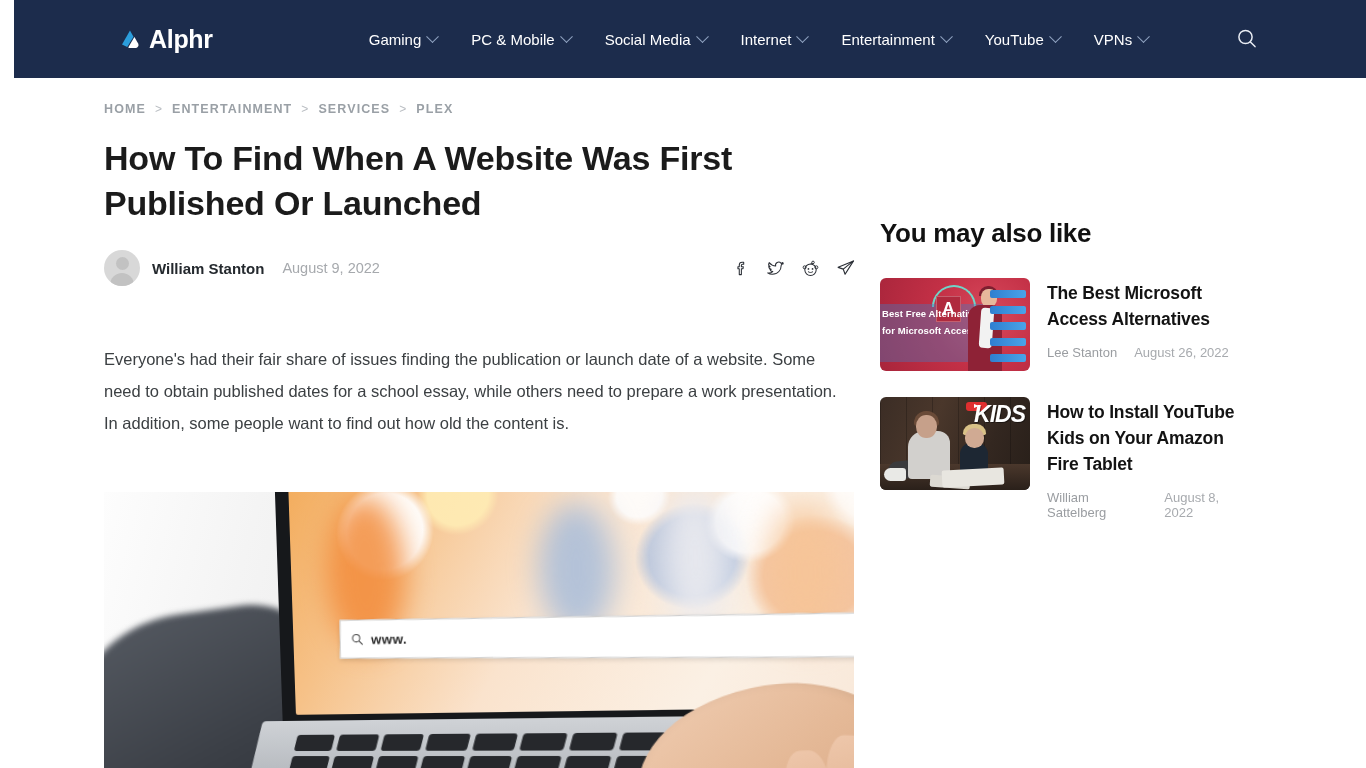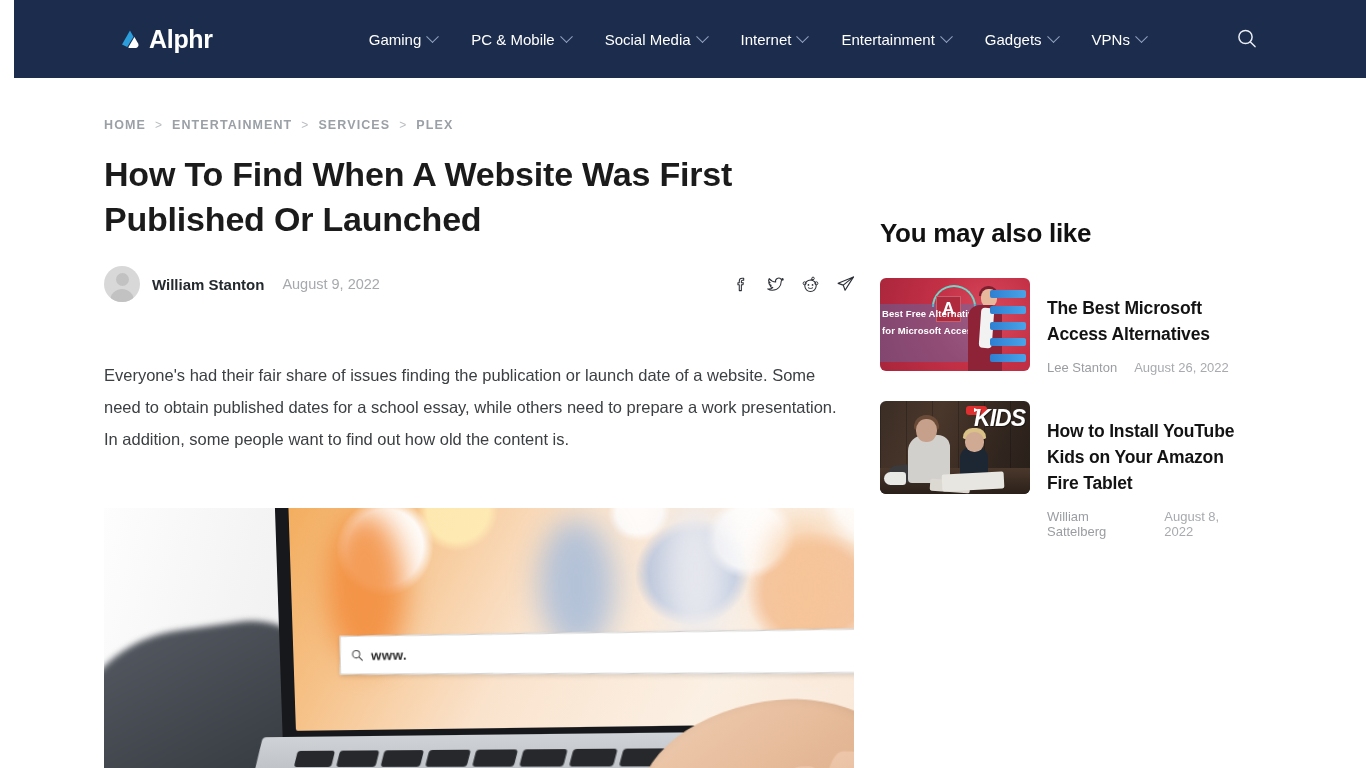--- a/index.html
+++ b/index.html
@@ -79,21 +79,21 @@
     gap: 0px;
   }
   .content-col { width: 752px; flex: 0 0 752px; }
   .side-col { width: 392px; flex: 0 0 392px; padding-left: 24px; }
 
   
   .breadcrumb {
     display: flex;
     align-items: center;
     gap: 9px;
-    margin-top: 40px;
+    margin-top: 24px;
     font-size: 12.5px;
     font-weight: 700;
     letter-spacing: 1.1px;
     color: #9aa0a6;
   }
   .crumb { cursor: pointer; }
   .crumb-sep { color: #b9bdc2; font-weight: 400; font-size: 12px; }
 
   
   .article-title {
@@ -470,21 +470,21 @@
     transform: rotate(-3deg);
   }
   .tk-paper2 {
     position: absolute; left: 50px; bottom: 2px;
     width: 40px; height: 12px;
     background: #dcd9d2;
     border-radius: 2px;
     transform: rotate(4deg);
   }
 
-  .rel-body { flex: 1 1 auto; padding-top: 2px; margin-top: 15px; }
+  .rel-body { flex: 1 1 auto; padding-top: 2px; }
   .rel-title {
     font-size: 17.5px;
     line-height: 26px;
     font-weight: 800;
     color: #131313;
     letter-spacing: -0.15px;
   }
   .rel-meta {
     margin-top: 13px;
     display: flex;
@@ -524,21 +524,21 @@
     </div>
     <div class="nav-item">
       <span>Internet</span>
       <i class="chev"></i>
     </div>
     <div class="nav-item">
       <span>Entertainment</span>
       <i class="chev"></i>
     </div>
     <div class="nav-item">
-      <span>Gadgets</span>
+      <span>YouTube</span>
       <i class="chev"></i>
     </div>
     <div class="nav-item">
       <span>VPNs</span>
       <i class="chev"></i>
     </div>
   </nav>
 
   <div class="search-btn">
     <svg width="22" height="22" viewBox="0 0 22 22">

